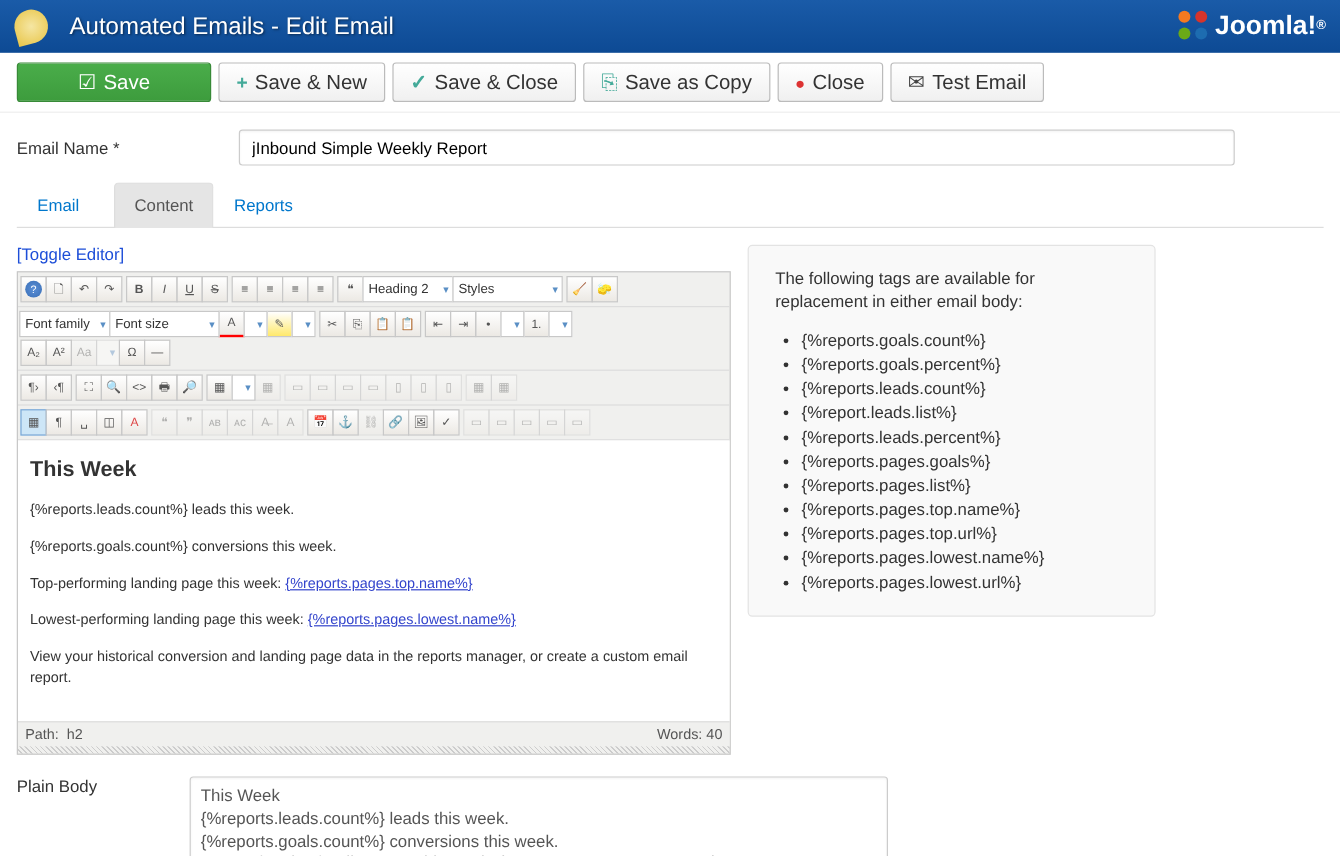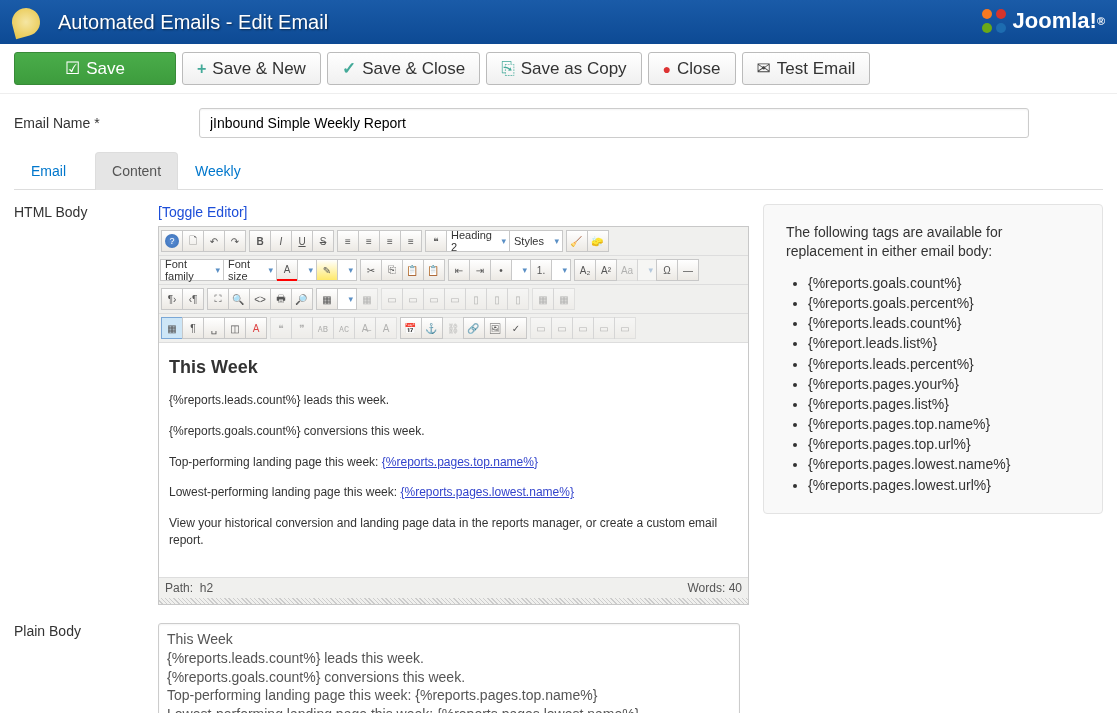--- a/index.html
+++ b/index.html
@@ -25,22 +25,22 @@
 .right-col { width: 340px; }
 .toggle-editor { color: #1d4ed8; font-size: 14px; margin-bottom: 6px; cursor: pointer; }
 .editor-wrap { border: 1px solid #c8c8c8; background: #f0f0ee; }
 .editor-toolbar { padding: 2px; display: flex; flex-wrap: wrap; gap: 0; border-bottom: 1px solid #ddd; }
 .tb-group { display: flex; margin: 1px 3px 1px 0; }
 .tb-btn { width: 22px; height: 22px; border: 1px solid #c8c8c8; background: linear-gradient(to bottom, #fff, #ece9e4); display: flex; align-items: center; justify-content: center; font-size: 10px; cursor: pointer; margin-left: -1px; color: #555; }
 .tb-btn:first-child { margin-left: 0; }
 .tb-btn.active { background: #cde6f7; border-color: #7aa7d6; }
 .tb-select { height: 22px; border: 1px solid #c8c8c8; background: #fff; font-size: 11px; padding: 0 14px 0 4px; margin-left: -1px; cursor: pointer; position: relative; display: flex; align-items: center; }
 .tb-select::after { content: '▾'; position: absolute; right: 3px; color: #5a8fc5; font-size: 9px; }
-.tb-select.wide { width: 64px; }
-.tb-select.wider { width: 54px; }
+.tb-select.wide { width: 76px; }
+.tb-select.wider { width: 92px; }
 .editor-body { background: #fff; padding: 14px 10px; min-height: 205px; font-family: Verdana, sans-serif; font-size: 12px; color: #333; }
 .editor-body h2 { font-size: 18px; font-weight: bold; margin-bottom: 14px; font-family: Verdana, sans-serif; }
 .editor-body p { margin-bottom: 14px; line-height: 1.4; }
 .editor-body a { color: #3344cc; text-decoration: underline; }
 .editor-footer { background: #f0f0ee; border-top: 1px solid #ddd; padding: 3px 6px; display: flex; justify-content: space-between; font-size: 12px; color: #555; gap: 36px; }
 .resize-handle { height: 6px; background: repeating-linear-gradient(45deg, transparent, transparent 2px, #ccc 2px, #ccc 3px); cursor: ns-resize; }
 .plain-body-row { display: flex; padding: 4px 14px 14px 14px; gap: 14px; }
 .plainbody-textarea { width: 582px; min-height: 140px; border: 1px solid #ccc; border-radius: 3px; padding: 6px 8px; font-size: 14px; line-height: 1.35; color: #555; background: #fff; box-shadow: inset 0 1px 2px rgba(0,0,0,0.05); resize: vertical; font-family: Arial, sans-serif; }
 .well { background: #f9f9f9; border: 1px solid #e3e3e3; border-radius: 4px; padding: 18px 22px; }
 .well-text { font-size: 14px; line-height: 1.35; margin-bottom: 12px; color: #333; }
@@ -100,27 +100,24 @@
 </div>
 
 <div class="form-row">
   <label class="form-label">Email Name *</label>
   <input class="form-input" type="text" value="jInbound Simple Weekly Report" style="">
 </div>
 
 <div class="tabs">
   <div class="tab">Email</div>
   <div class="tab active">Content</div>
-  <div class="tab">Weekly</div>
+  <div class="tab">Reports</div>
 </div>
 
 <div class="content-area">
-  <div class="left-col">
-    <div class="left-label">HTML Body</div>
-  </div>
 
   <div class="middle-col">
     <div class="toggle-editor">[Toggle Editor]</div>
 
     <div class="editor-wrap">
 
       <div class="editor-toolbar">
         <div class="tb-group">
           <div class="tb-btn">
               <span class="tbi-help">?</span>
@@ -277,21 +274,21 @@
 
   <div class="right-col">
     <div class="well">
       <div class="well-text">The following tags are available for replacement in either email body:</div>
       <ul>
         <li>{%reports.goals.count%}</li>
         <li>{%reports.goals.percent%}</li>
         <li>{%reports.leads.count%}</li>
         <li>{%report.leads.list%}</li>
         <li>{%reports.leads.percent%}</li>
-        <li>{%reports.pages.your%}</li>
+        <li>{%reports.pages.goals%}</li>
         <li>{%reports.pages.list%}</li>
         <li>{%reports.pages.top.name%}</li>
         <li>{%reports.pages.top.url%}</li>
         <li>{%reports.pages.lowest.name%}</li>
         <li>{%reports.pages.lowest.url%}</li>
       </ul>
     </div>
   </div>
 </div>
 

